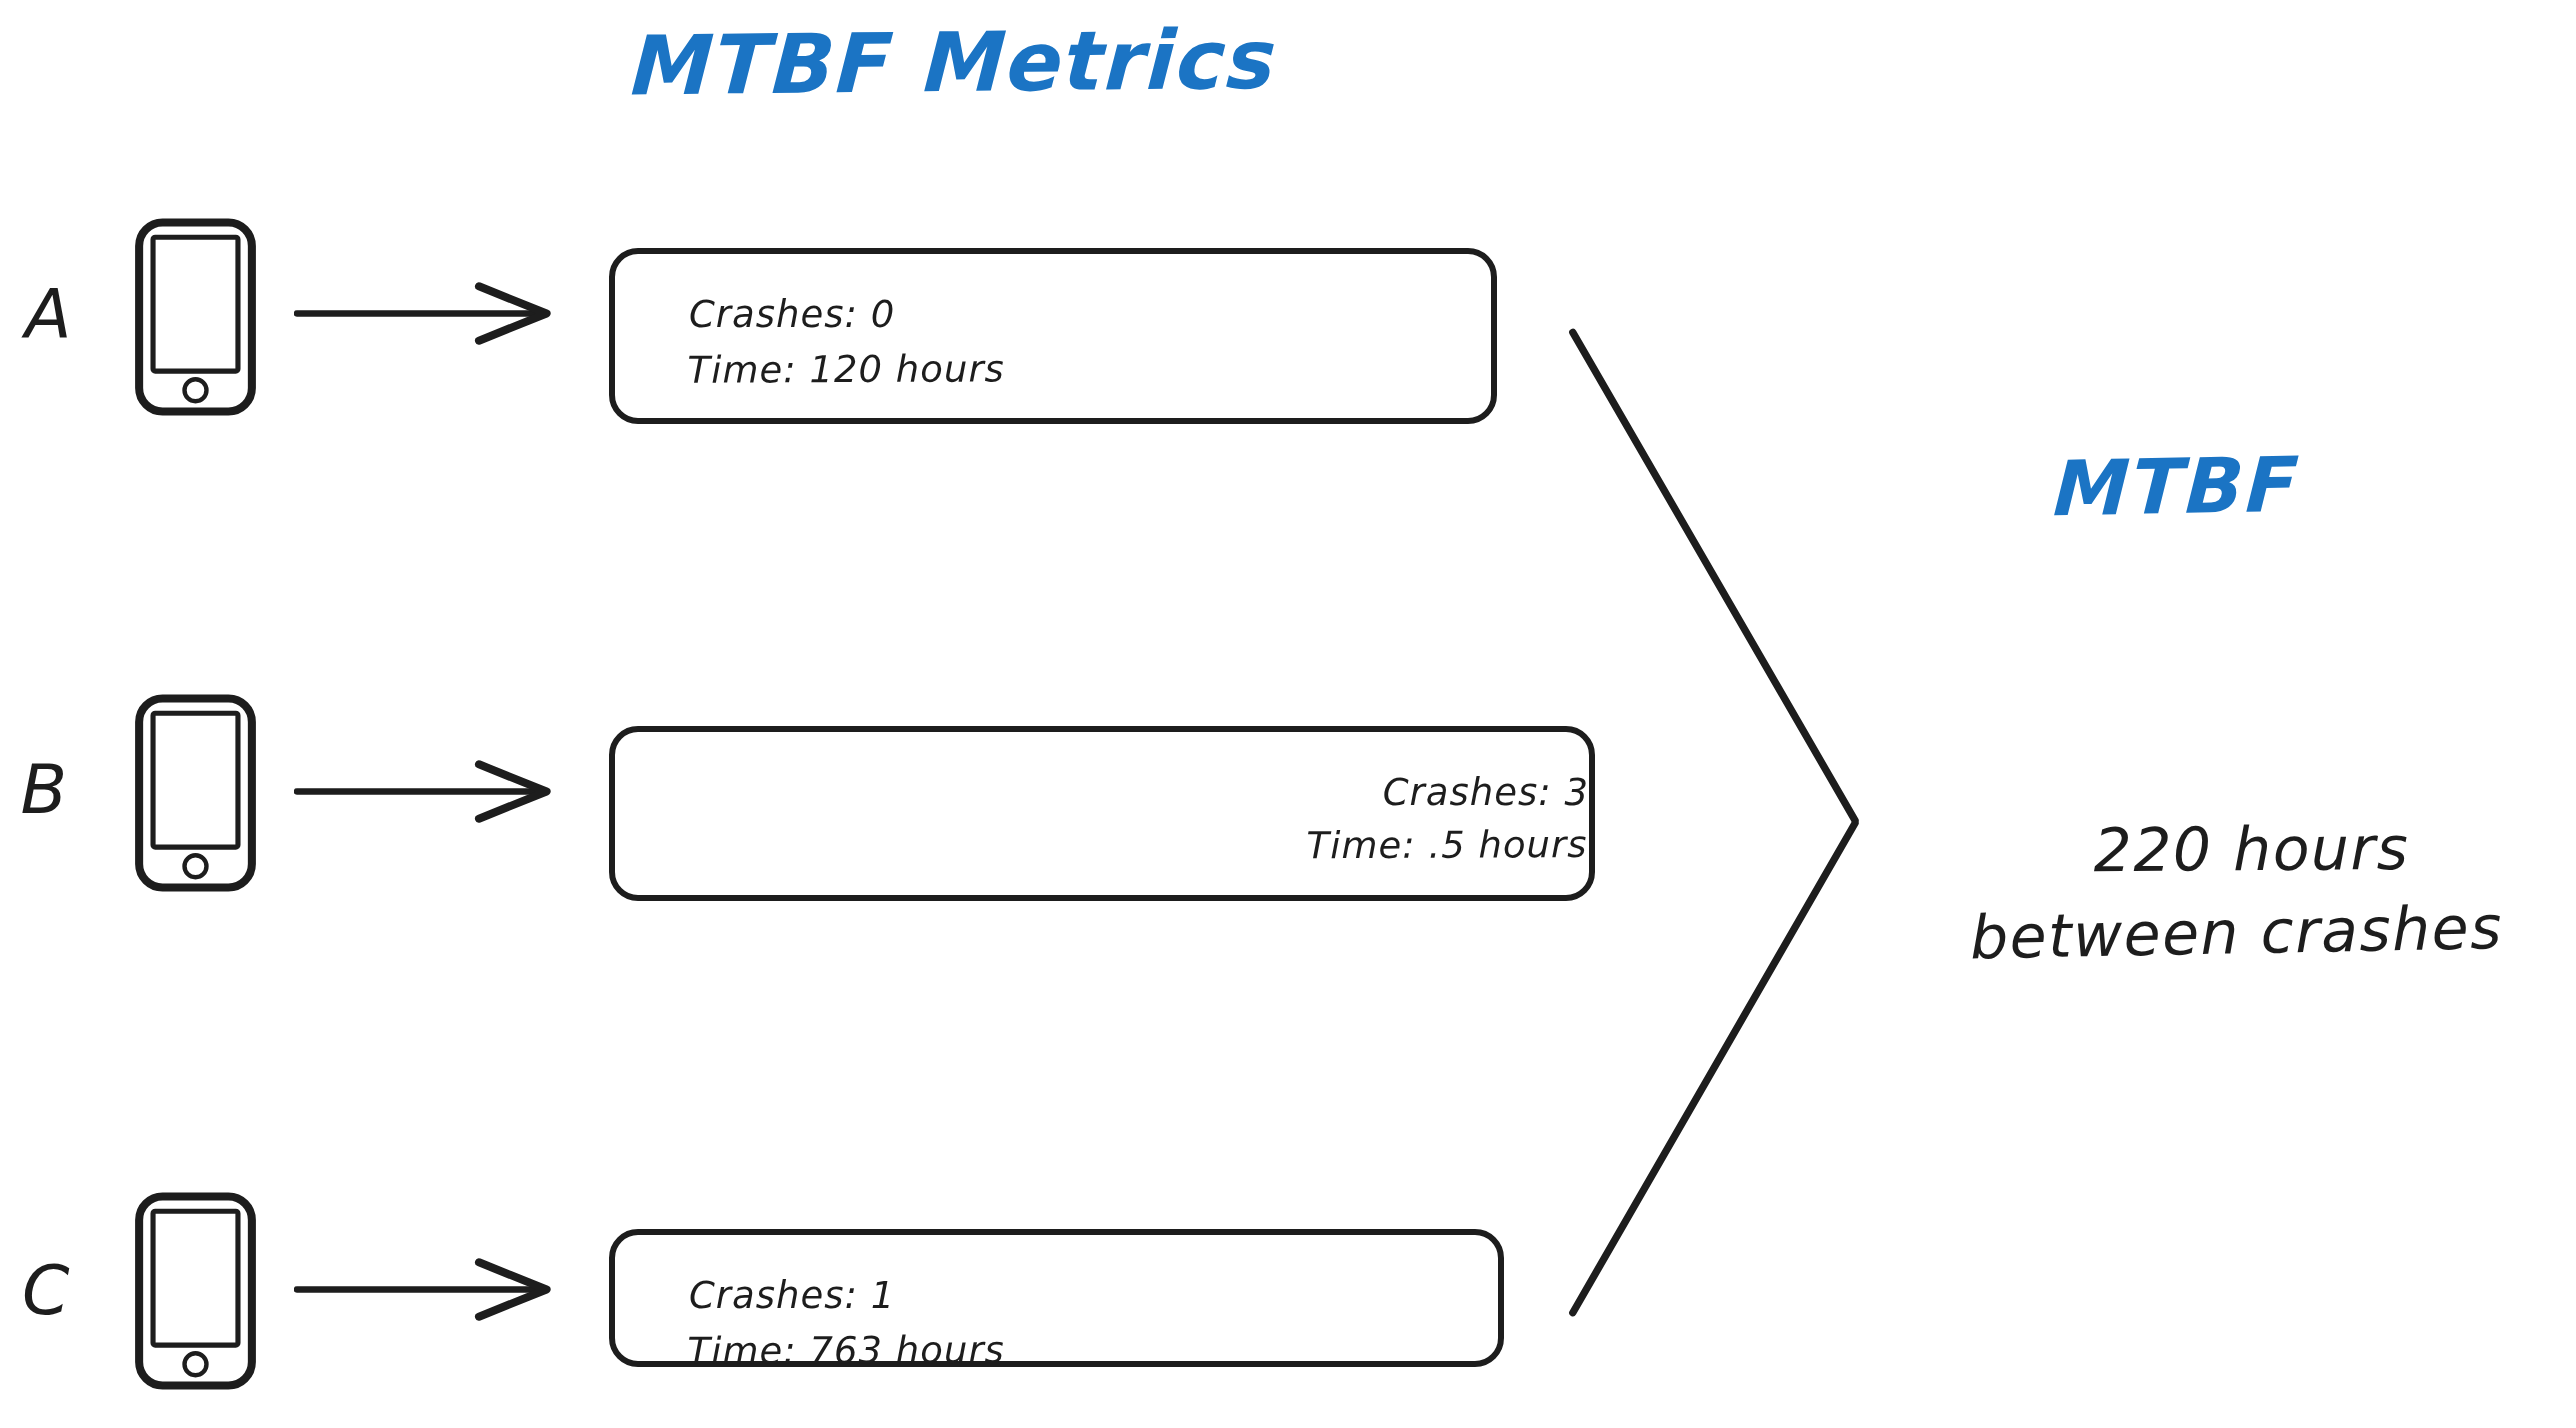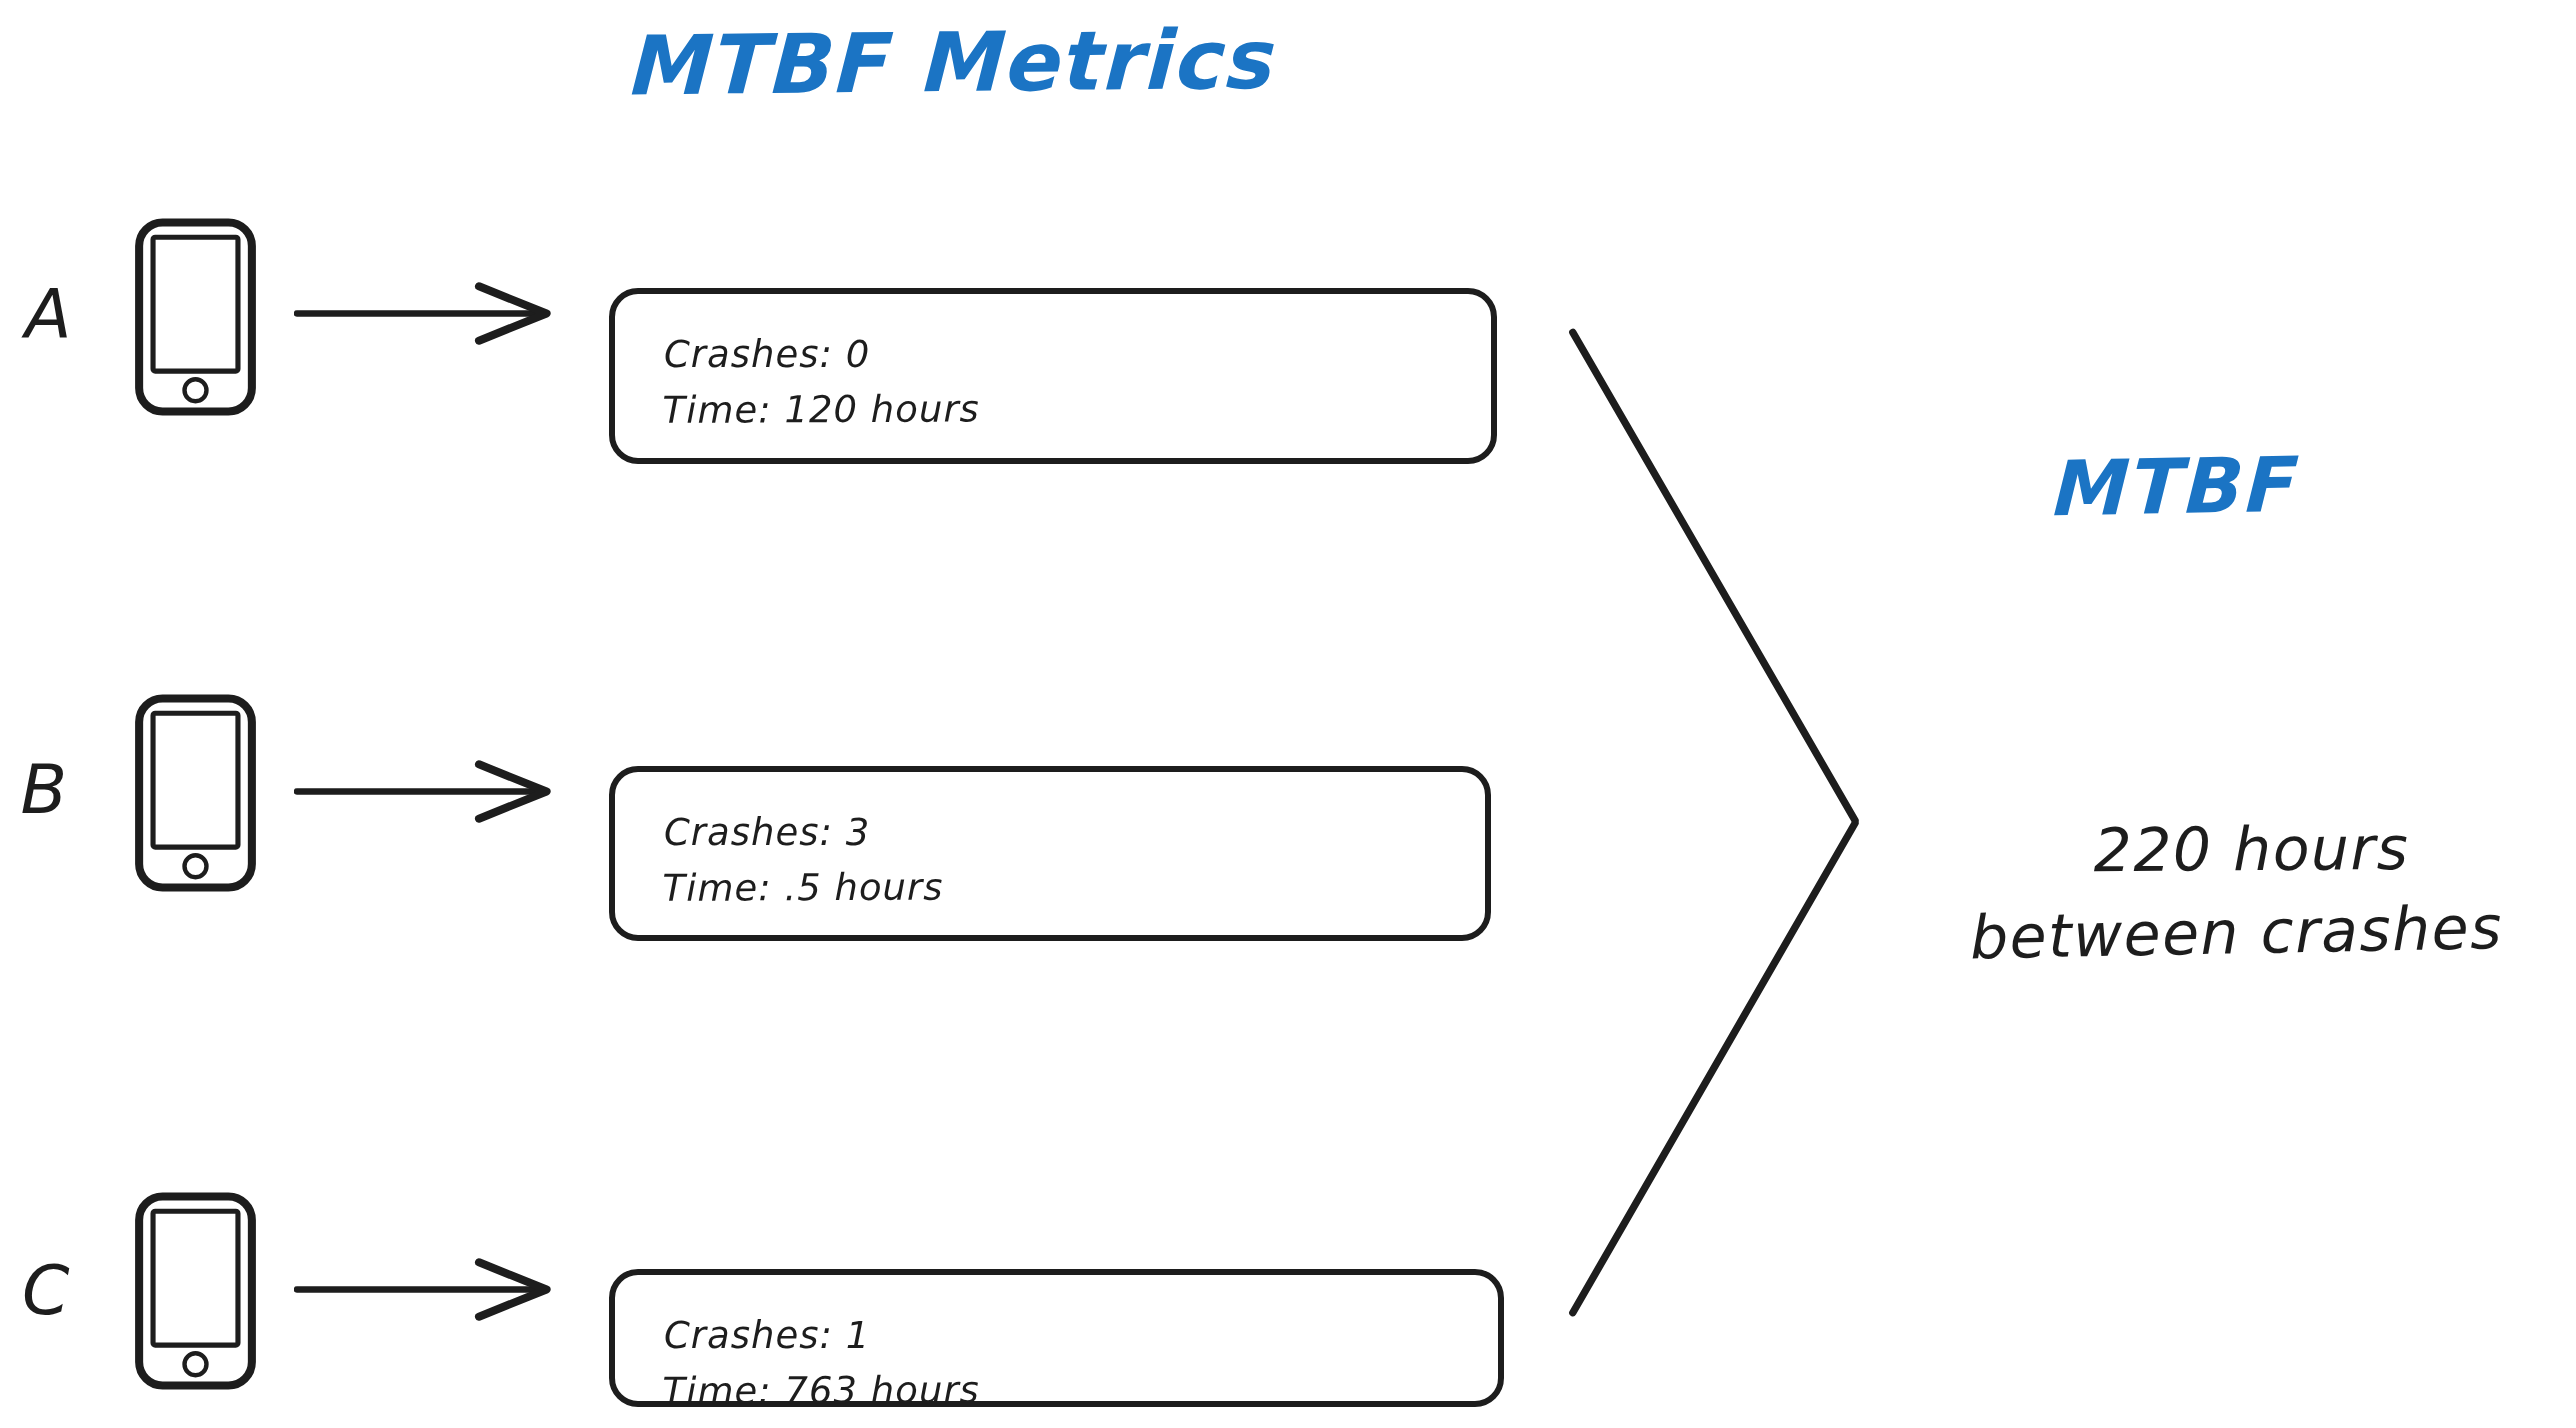--- a/index.html
+++ b/index.html
@@ -119,25 +119,24 @@
   #arrow-b { left: 294px; top: 751px; }
   #arrow-c { left: 294px; top: 1249px; }
 
   
   .metric-box {
     position: absolute;
     box-sizing: border-box;
     border: 6.6px solid #1d1d1d;
     border-radius: 29px;
     background: #ffffff;
-    padding: 34px 0 0 49px;
-    margin-top: 40px;
+    padding: 34px 0 0 74px;
   }
   #box-a { left: 609px; top: 248px;  width: 888px; height: 176px; }
-  #box-b { left: 609px; top: 726px;  width: 882px; height: 175px; }
+  #box-b { left: 609px; top: 726px;  width: 986px; height: 175px; text-align: right; }
   #box-c { left: 609px; top: 1229px; width: 895px; height: 138px; }
 
   .metric-line {
     font-size: 37px;
     line-height: 1.46;
     color: #1d1d1d;
     font-style: italic;
     letter-spacing: 1px;
     white-space: nowrap;
   }

